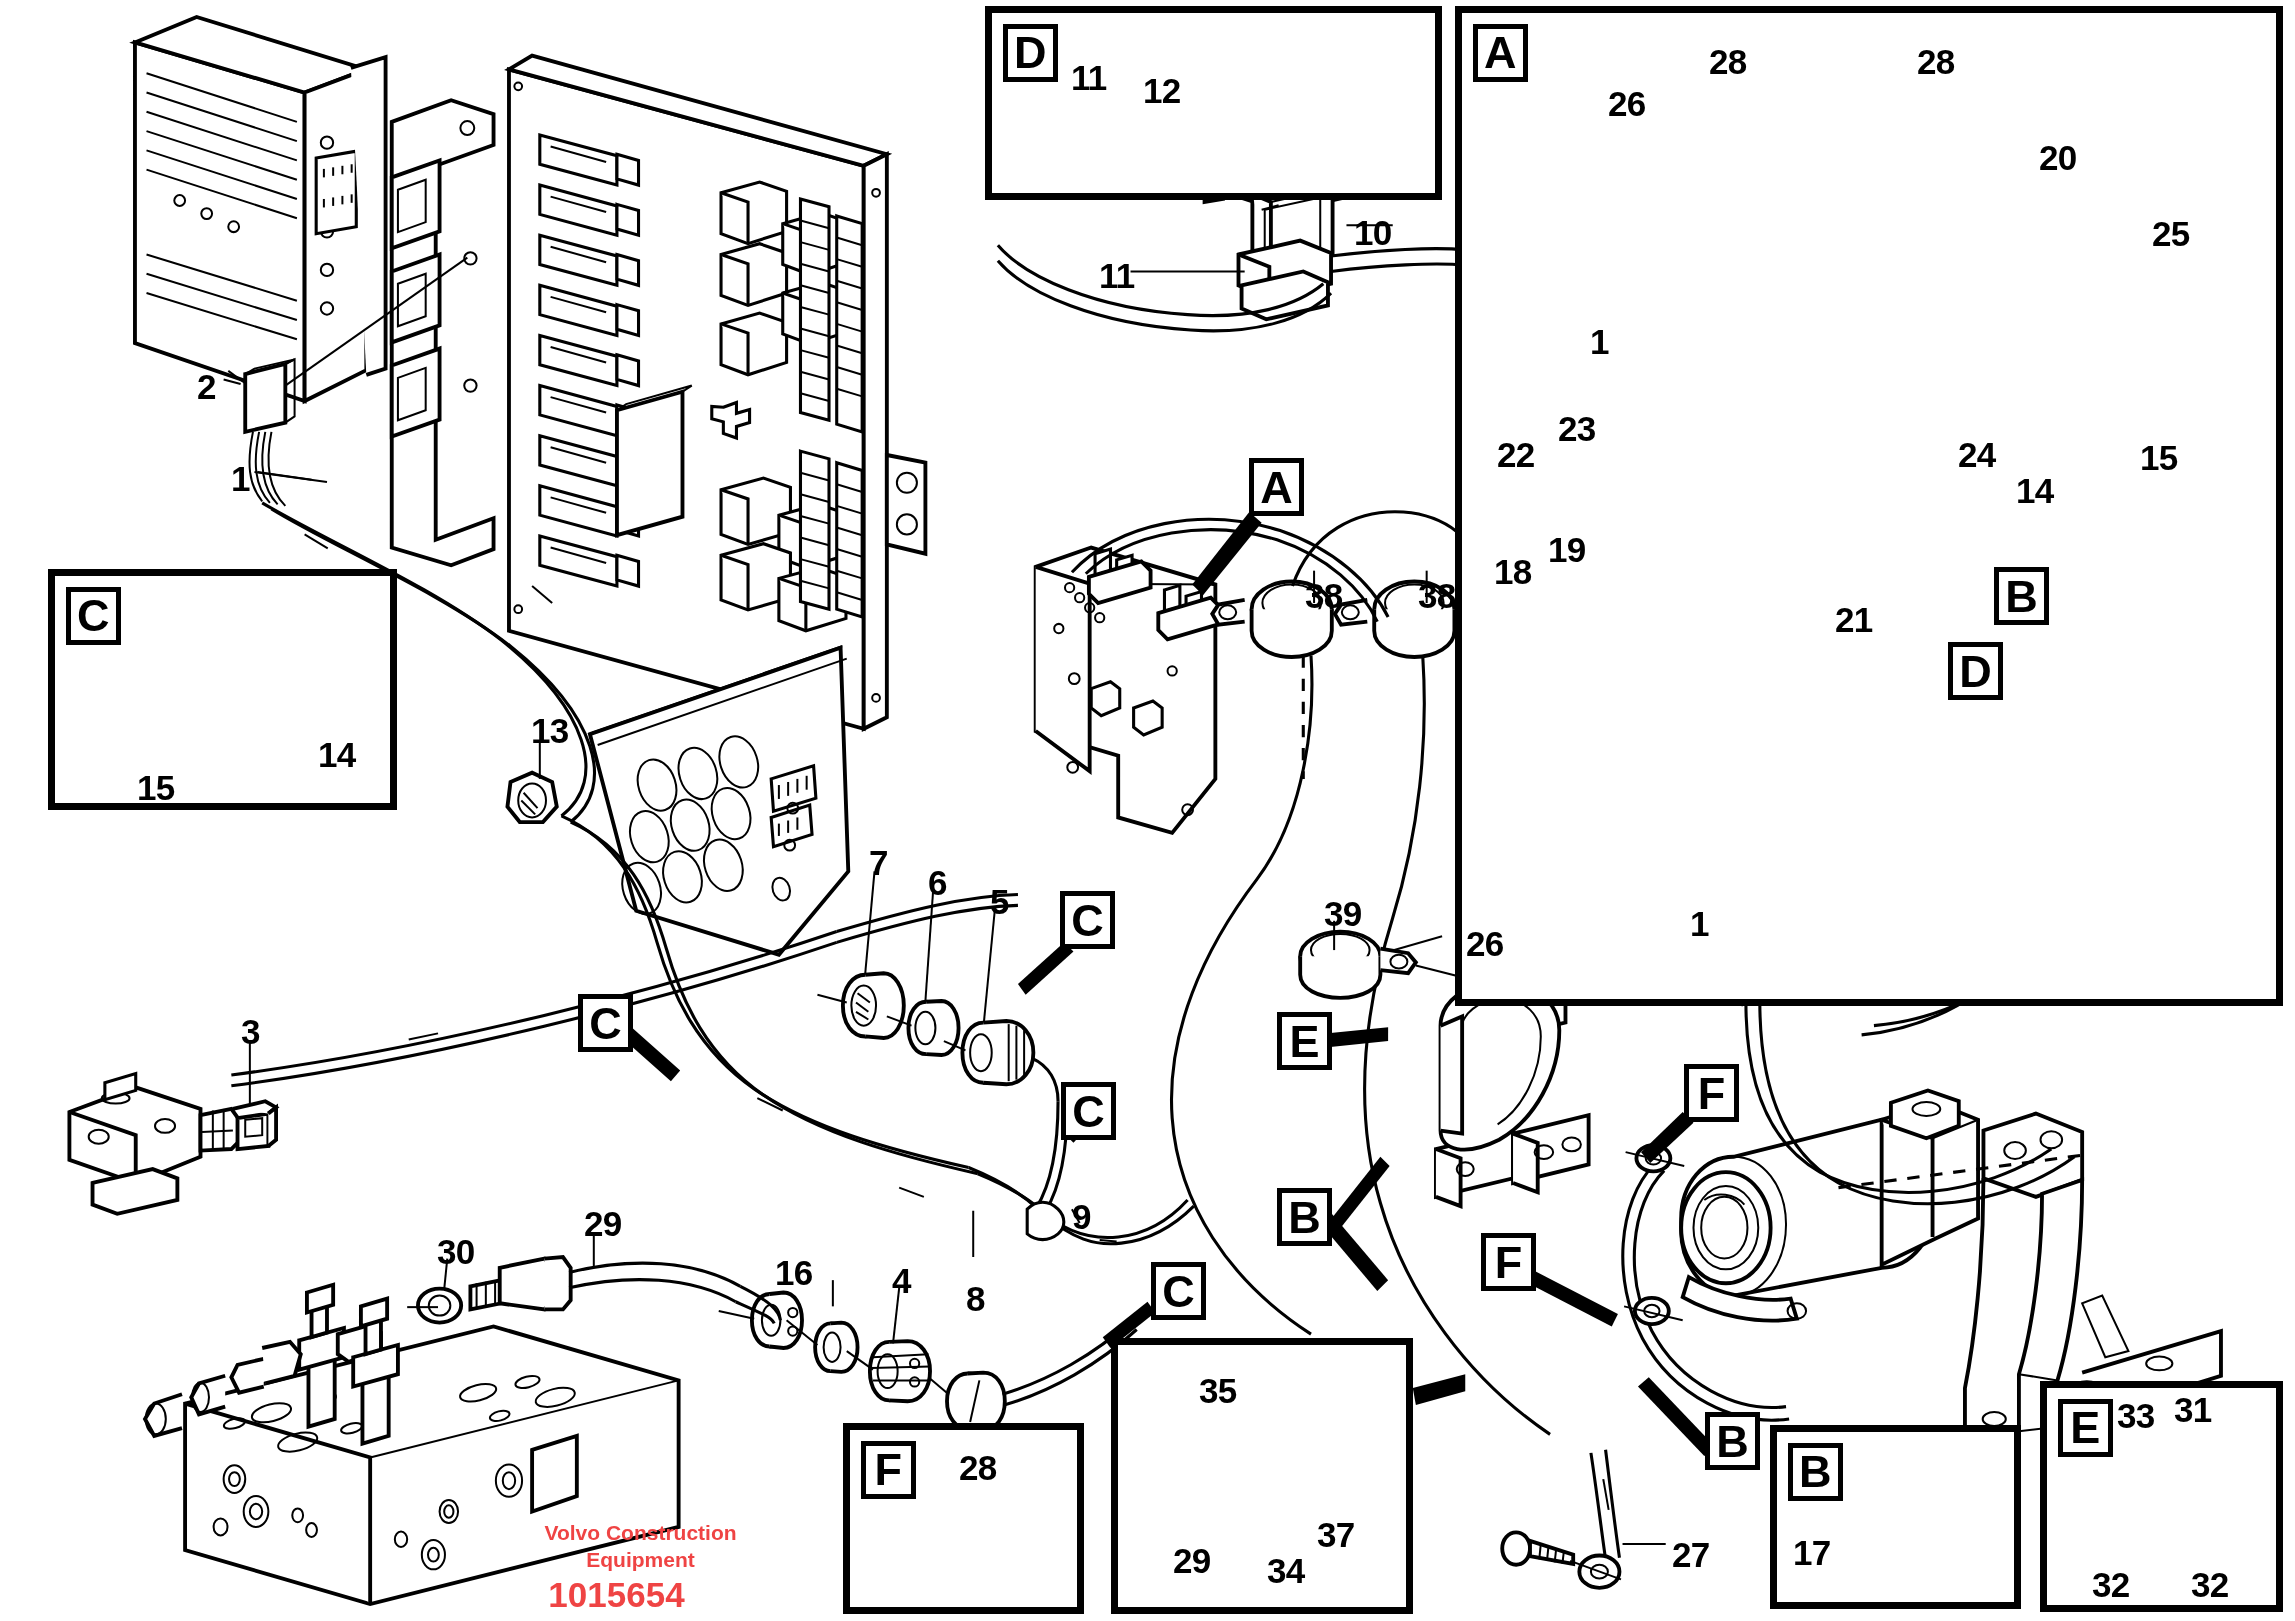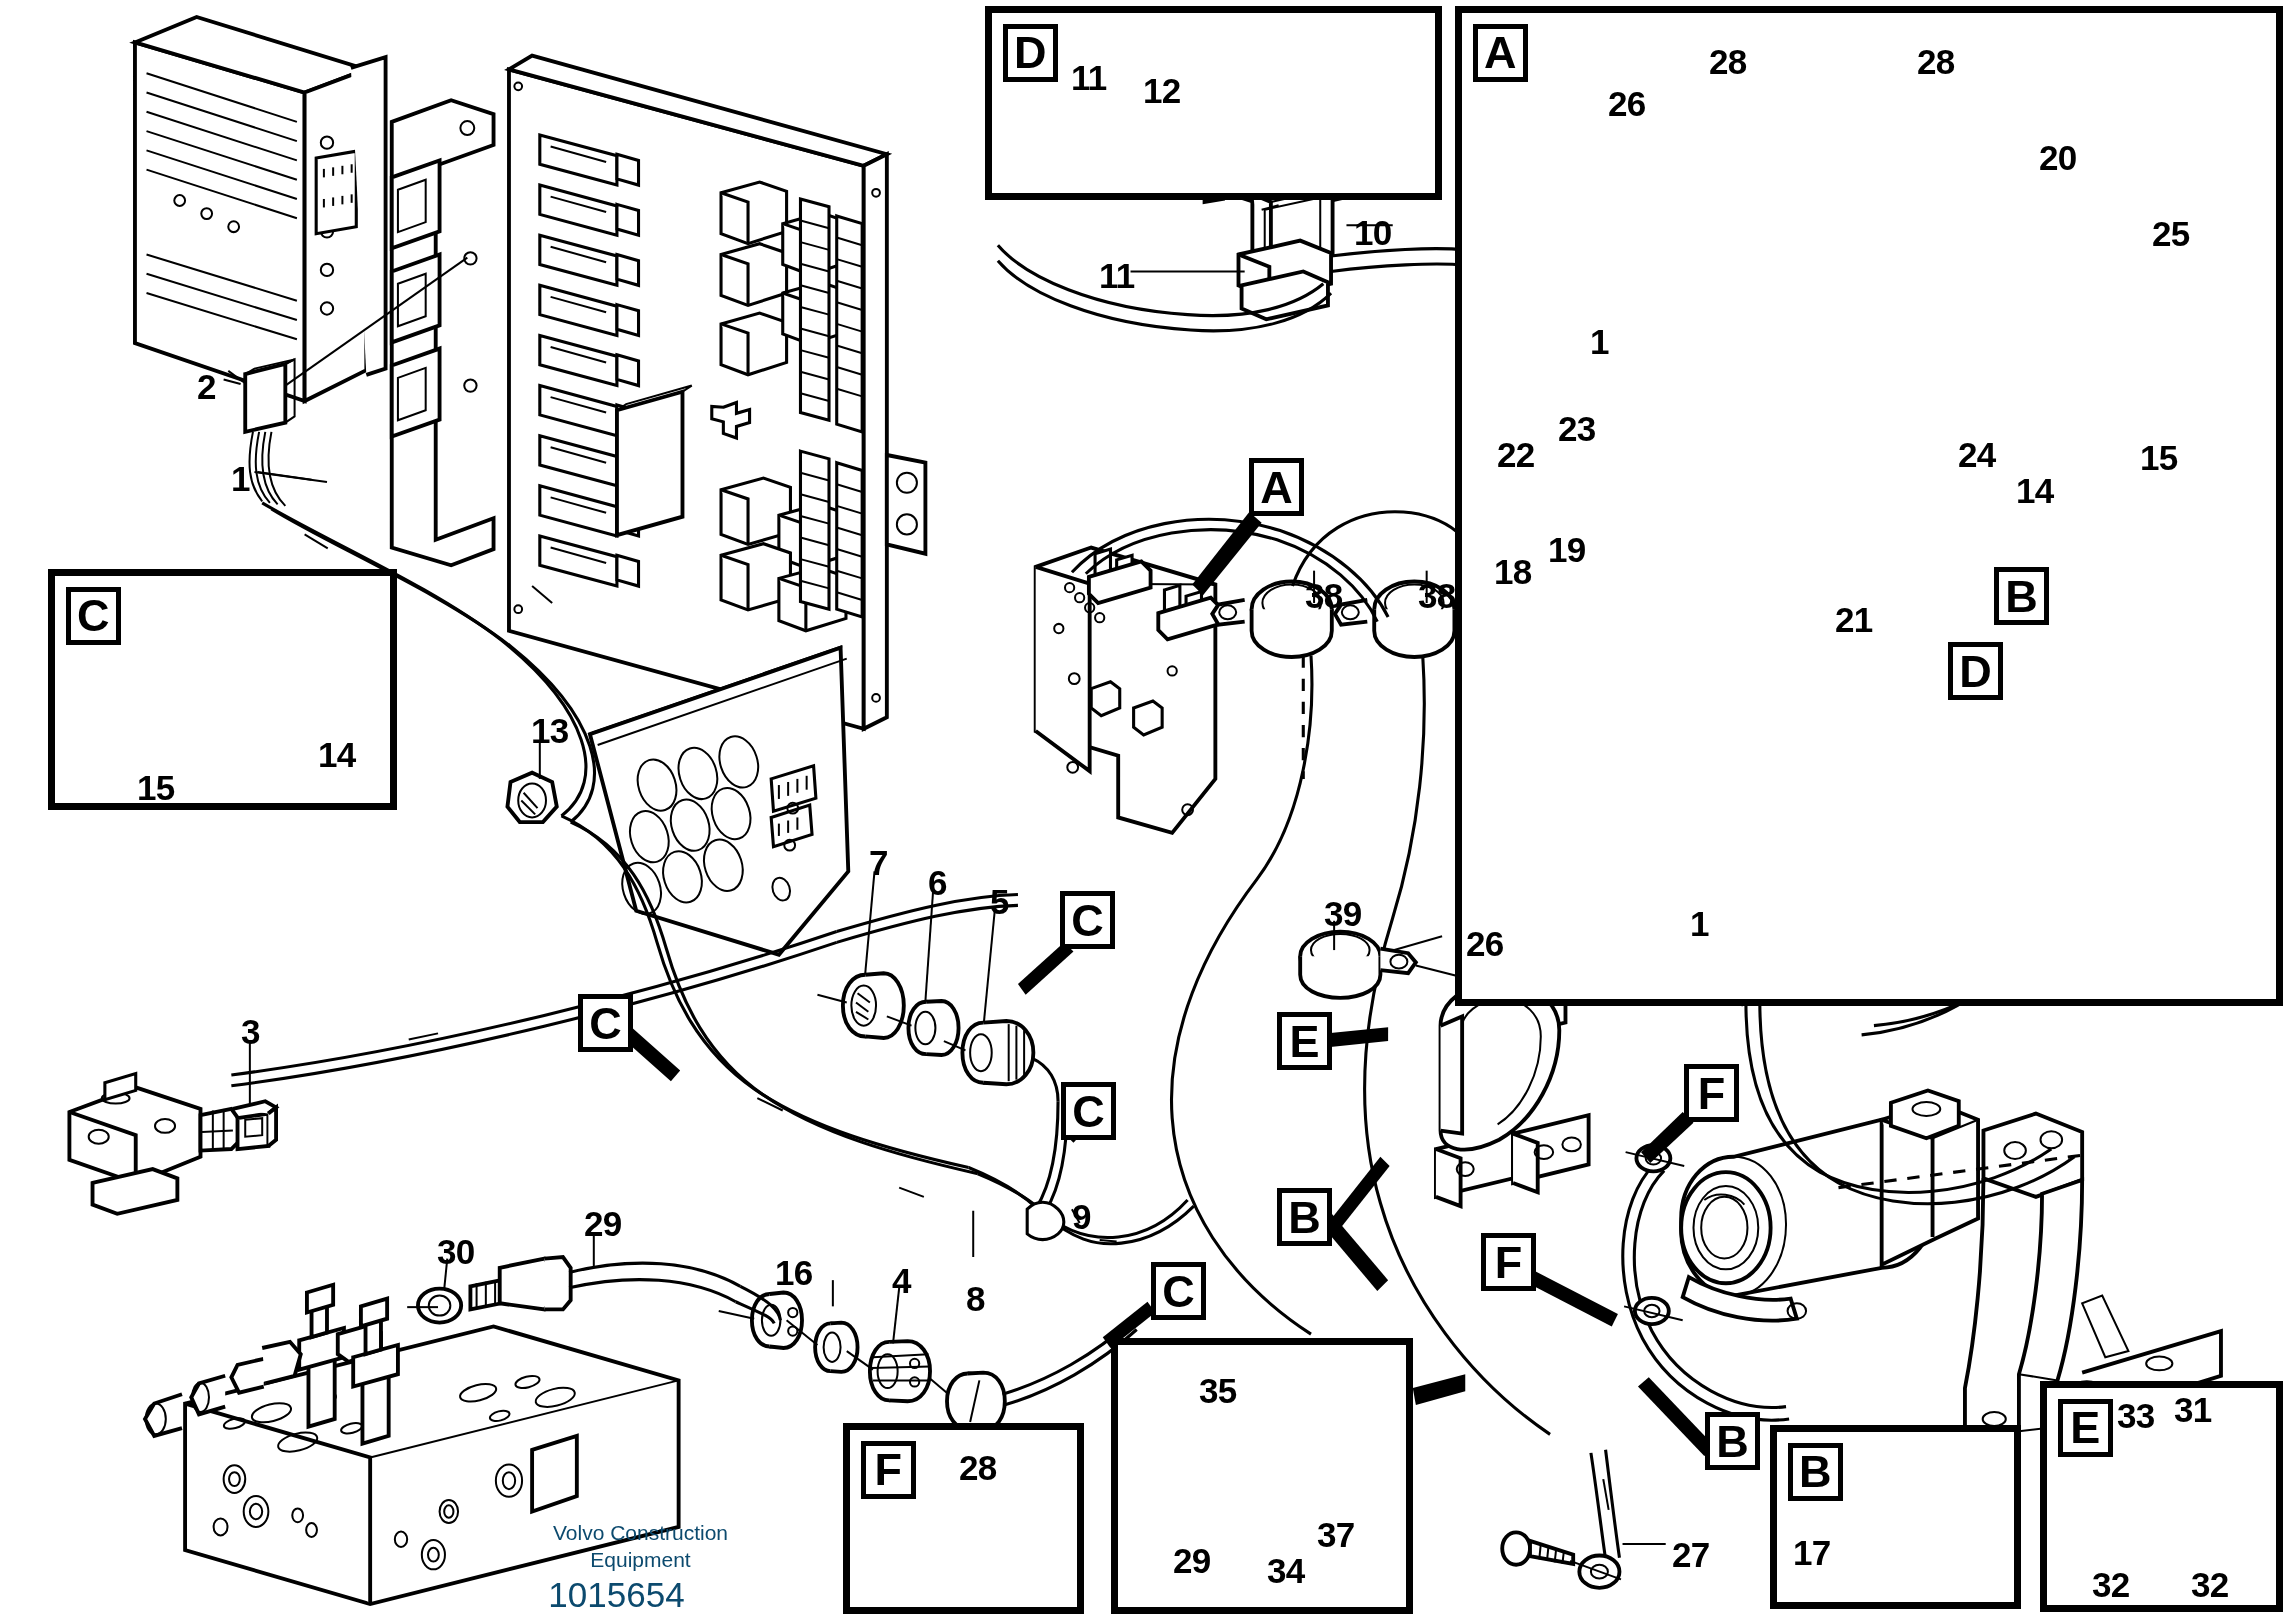--- a/index.html
+++ b/index.html
@@ -40,22 +40,22 @@
     position:absolute;
     border:7px solid #000;
     background:#fff;
     box-sizing:border-box;
   }
   .panel > .letterbox{top:10.8px;left:10.8px;}
 
   .brandline{
     position:absolute;
     text-align:center;
-    font-weight:normal;
-    color:#0c4a6e;
+    font-weight:bold;
+    color:#ef4444;
     white-space:nowrap;
   }
   svg{display:block;position:absolute;top:0;left:0;overflow:visible;}
   .ln{fill:none;stroke:#000;stroke-width:4;}
   .ln2{fill:none;stroke:#000;stroke-width:6;}
   .lnthin{fill:none;stroke:#000;stroke-width:2.6;}
   .fillw{fill:#fff;stroke:#000;stroke-width:4;}
   .fillw2{fill:#fff;stroke:#000;stroke-width:5;}
   .dashheavy{fill:none;stroke:#000;stroke-width:11;stroke-dasharray:26 20;}
   .dashthin{fill:none;stroke:#000;stroke-width:4;stroke-dasharray:16 14;}

